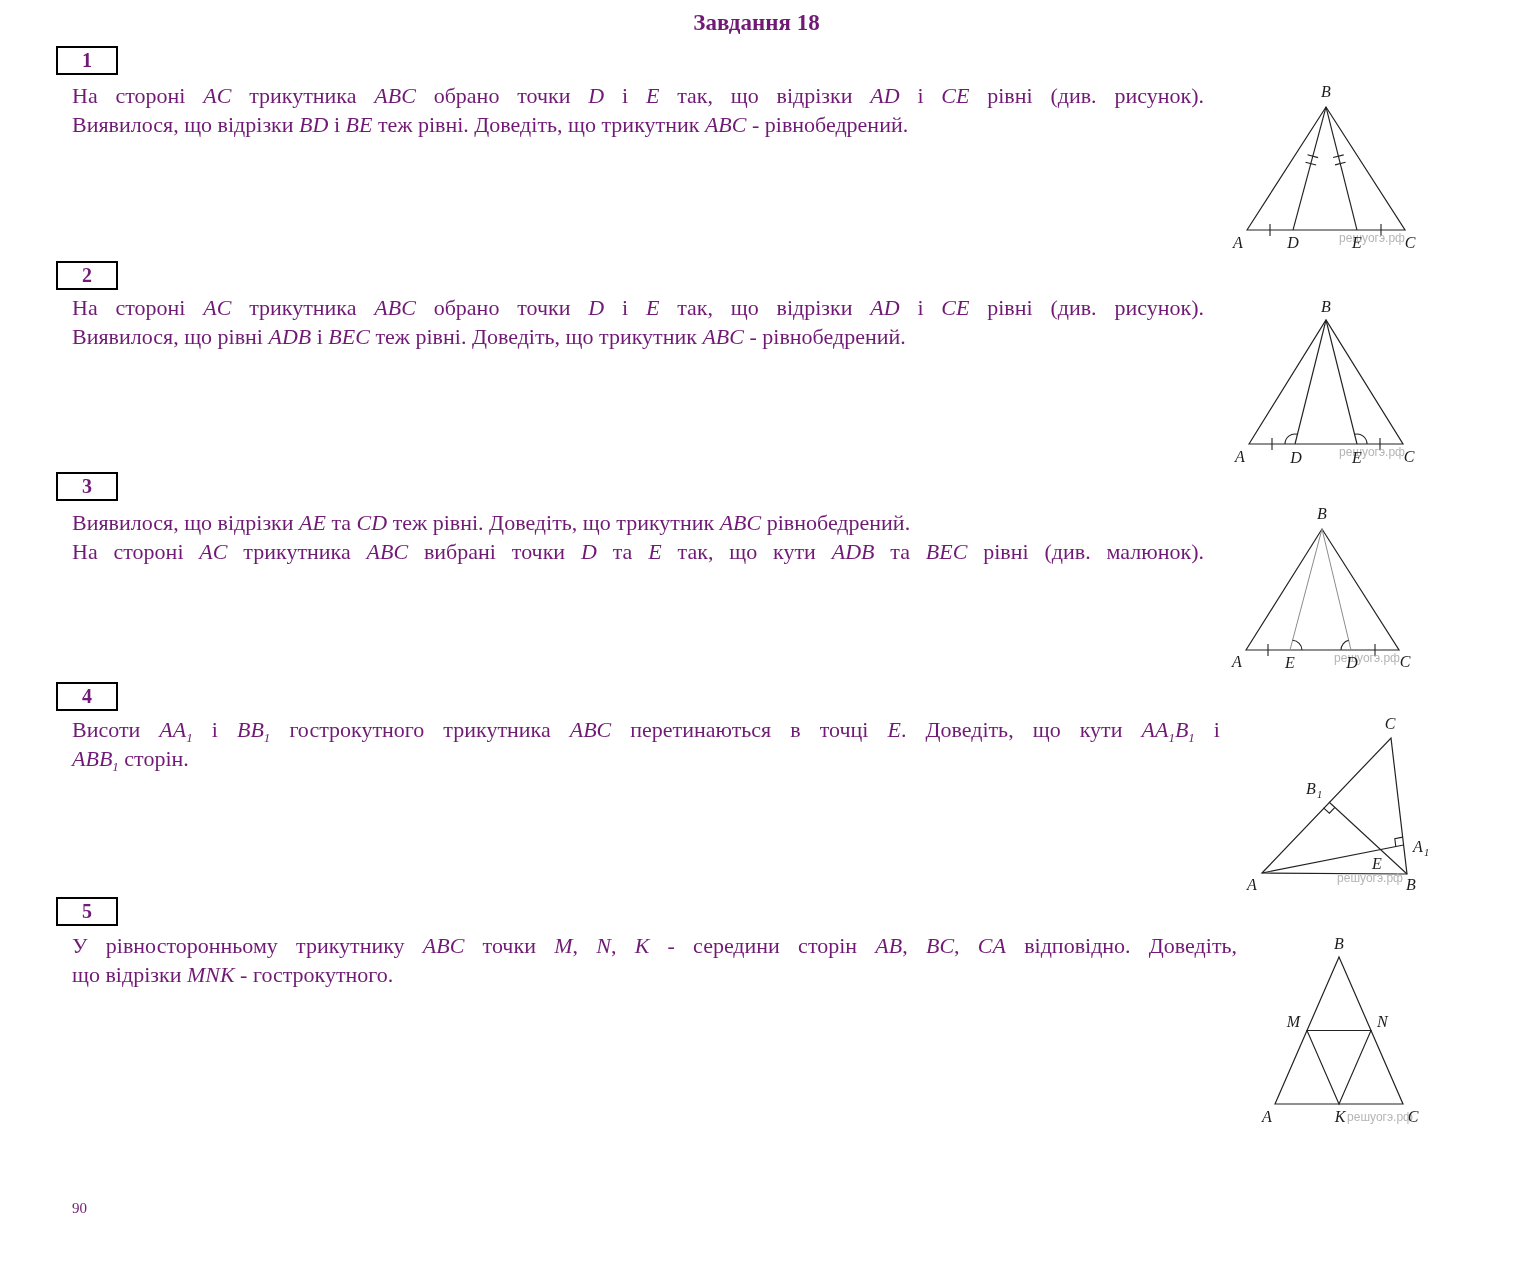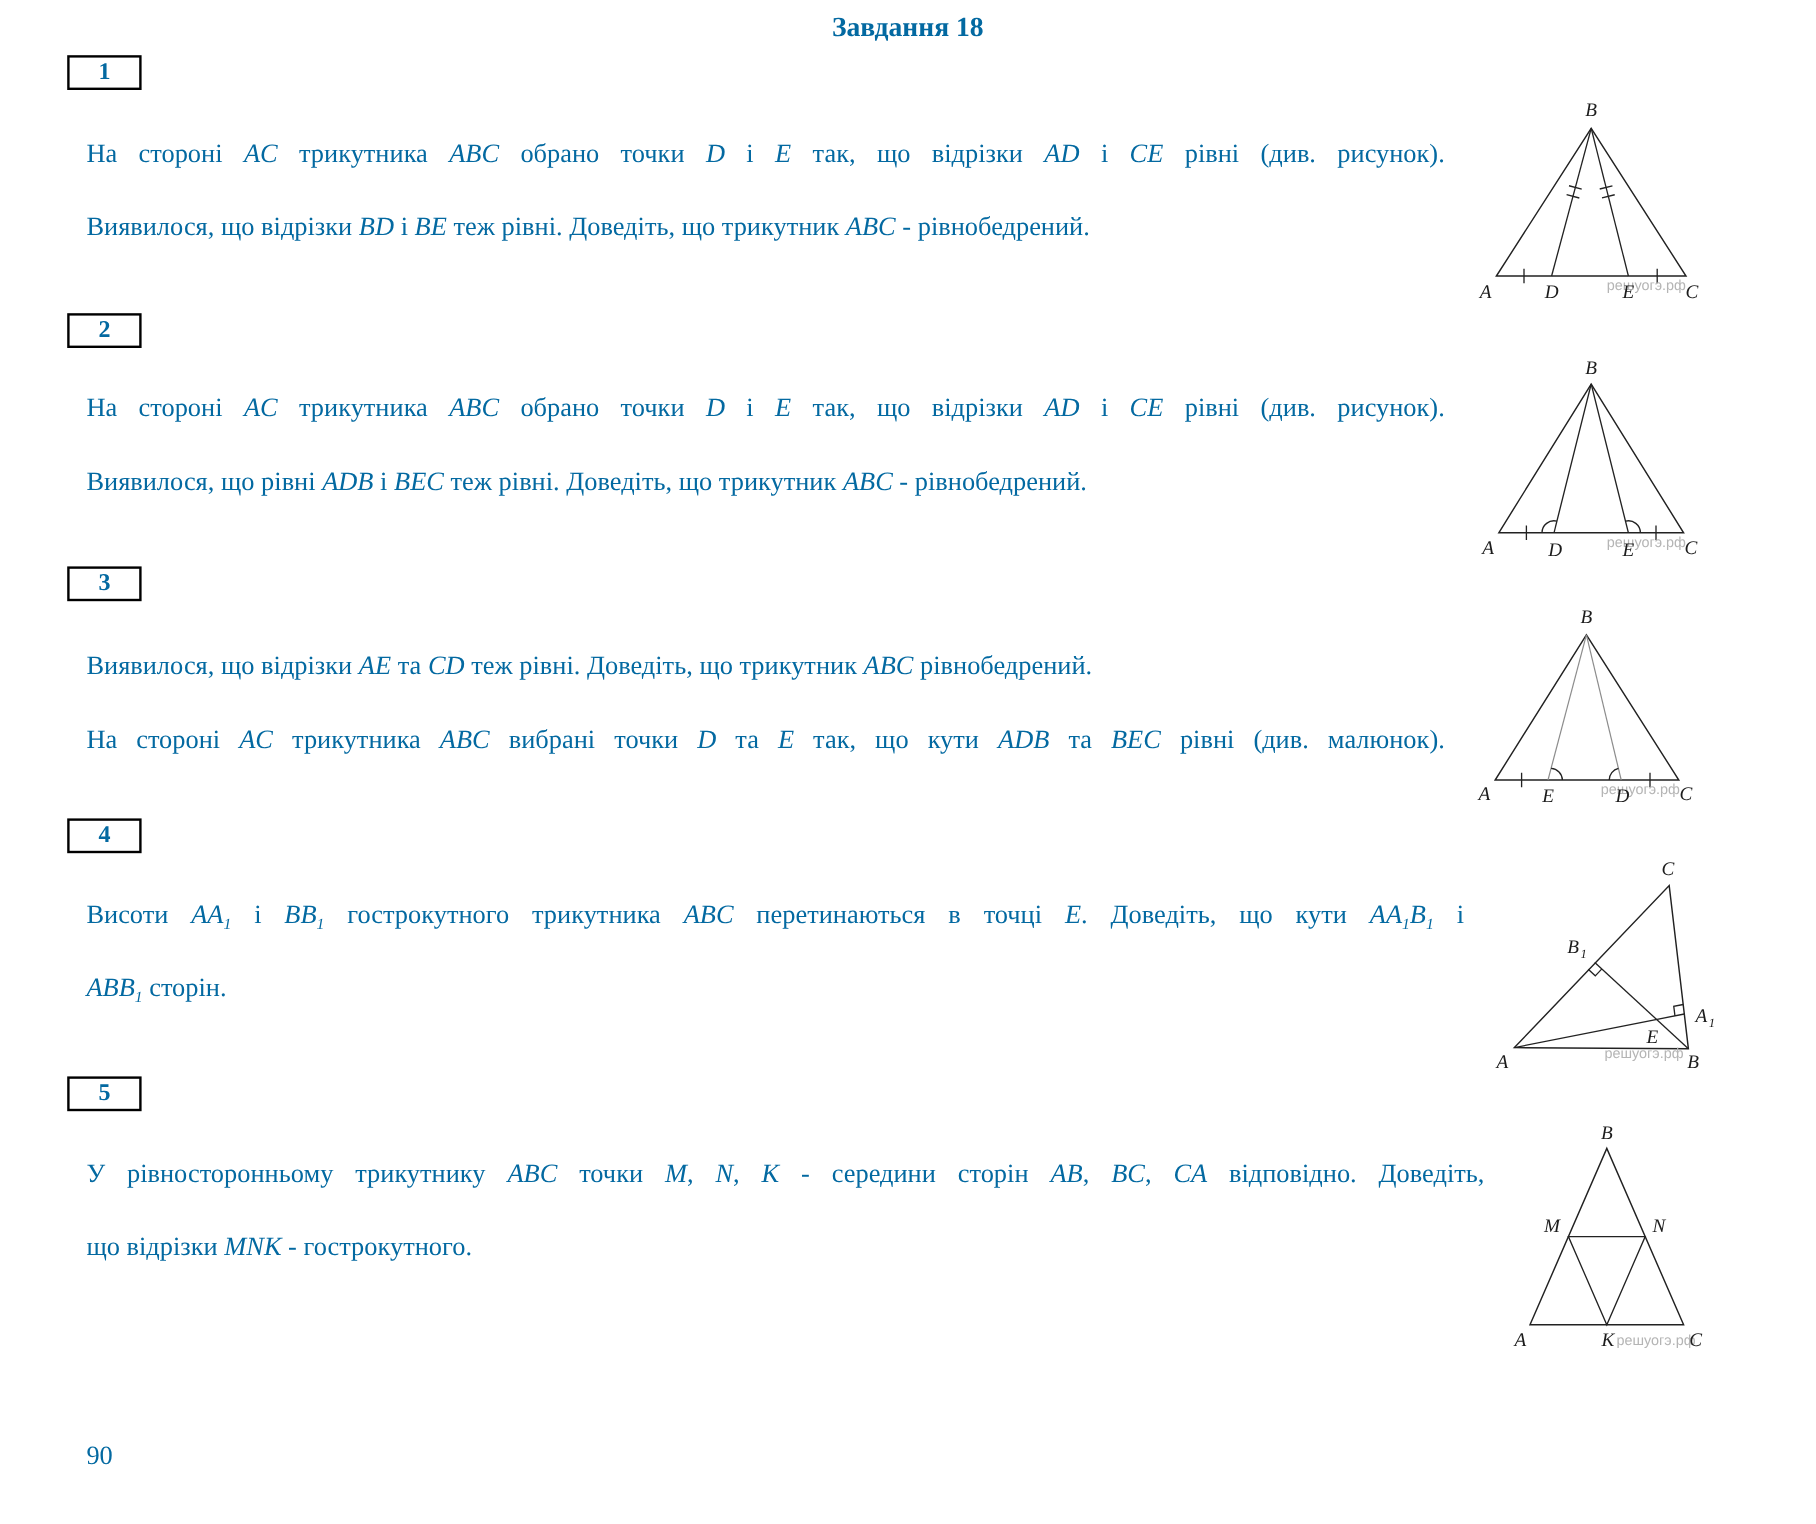--- a/index.html
+++ b/index.html
@@ -1,37 +1,37 @@
 <!DOCTYPE html>
 <html><head>
 <meta charset="utf-8">
 <style>
   html,body{margin:0;padding:0;background:#fff;}
   .page{position:relative;width:1513px;height:1270px;background:#fff;overflow:hidden;
-        font-family:"Liberation Serif","DejaVu Serif",serif;color:#0369a1;}
+        font-family:"Liberation Serif","DejaVu Serif",serif;color:#701a75;}
   .title{position:absolute;top:8px;left:0;width:100%;text-align:center;
          font-weight:bold;font-size:23px;line-height:30px;}
   .numbox{position:absolute;left:56px;width:58px;height:25px;border:2px solid #000;
           display:flex;align-items:center;justify-content:center;
           font-weight:bold;font-size:20px;}
   .ptext{position:absolute;left:72px;font-size:22px;}
-  .pline{height:29px;line-height:29px;white-space:nowrap;margin-top:32px;}
+  .pline{height:29px;line-height:29px;white-space:nowrap;}
   .jline{text-align:justify;text-align-last:justify;white-space:normal;}
   .it{font-style:italic;}
   sub{font-size:13px;line-height:0;}
   .fig{position:absolute;}
   .fig text{font-family:"Liberation Serif","DejaVu Serif",serif;font-style:italic;
             font-size:16px;fill:#1c1c1c;}
   .fig .sublab{font-size:10.5px;}
   .fig .wm{font-family:"Liberation Sans",sans-serif;font-style:normal;
            font-size:12px;fill:#b5b5b5;}
   .stroke{stroke:#222;stroke-width:1.2;fill:none;}
   .thin{stroke:#222;stroke-width:1.1;fill:none;}
   .gray{stroke:#8c8c8c;stroke-width:1;fill:none;}
-  .pageno{position:absolute;left:72px;top:1200px;font-size:22px;}
+  .pageno{position:absolute;left:72px;top:1200px;font-size:15px;}
 </style>
 </head>
 <body>
 
 <div class="page">
 
   <div class="title">Завдання 18</div>
 
   <div class="numbox" style="top:46px;">
     <span>1</span>

